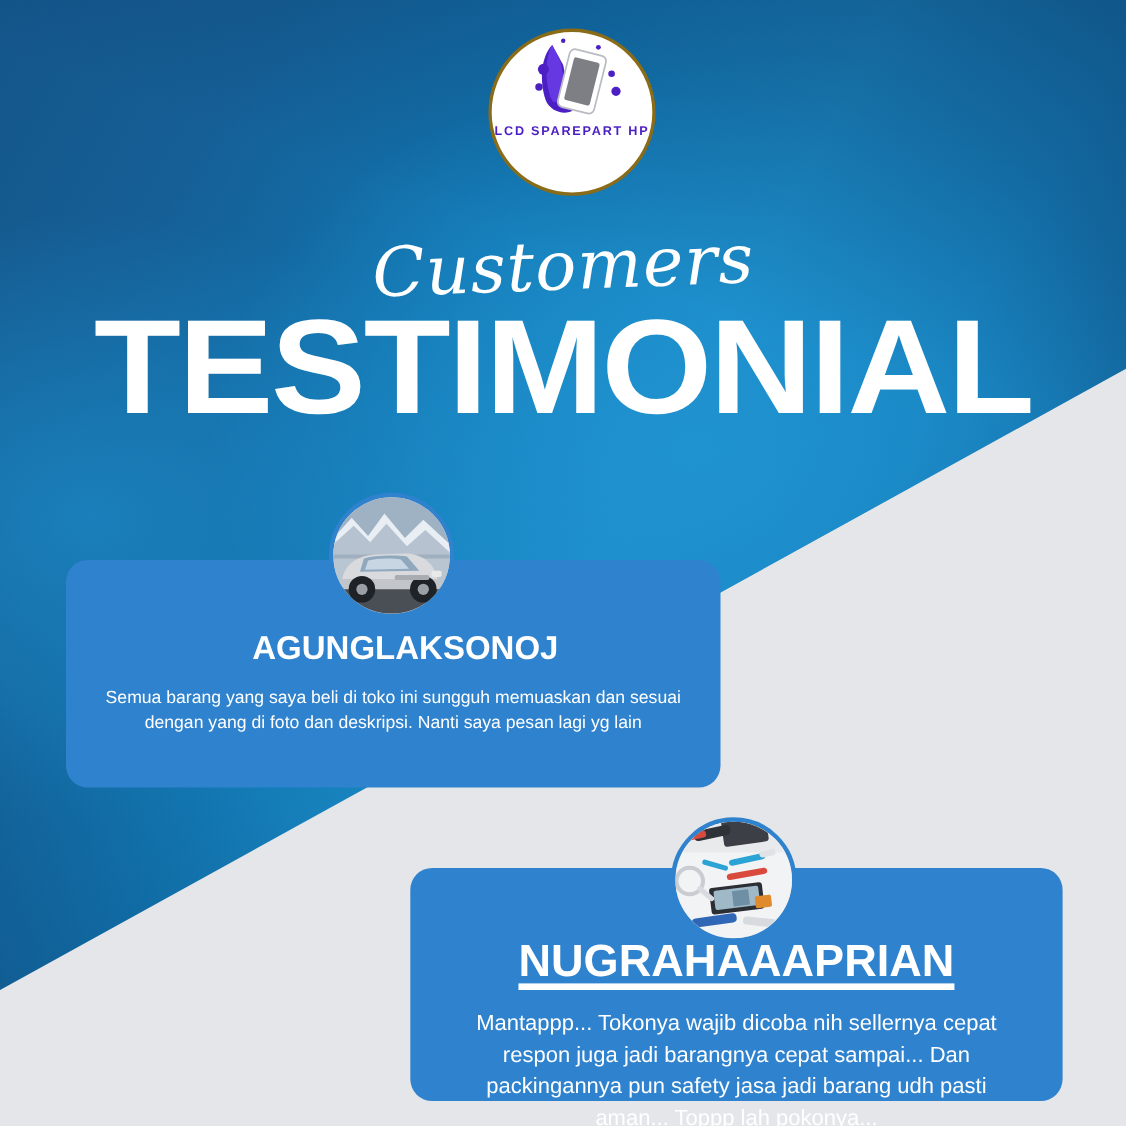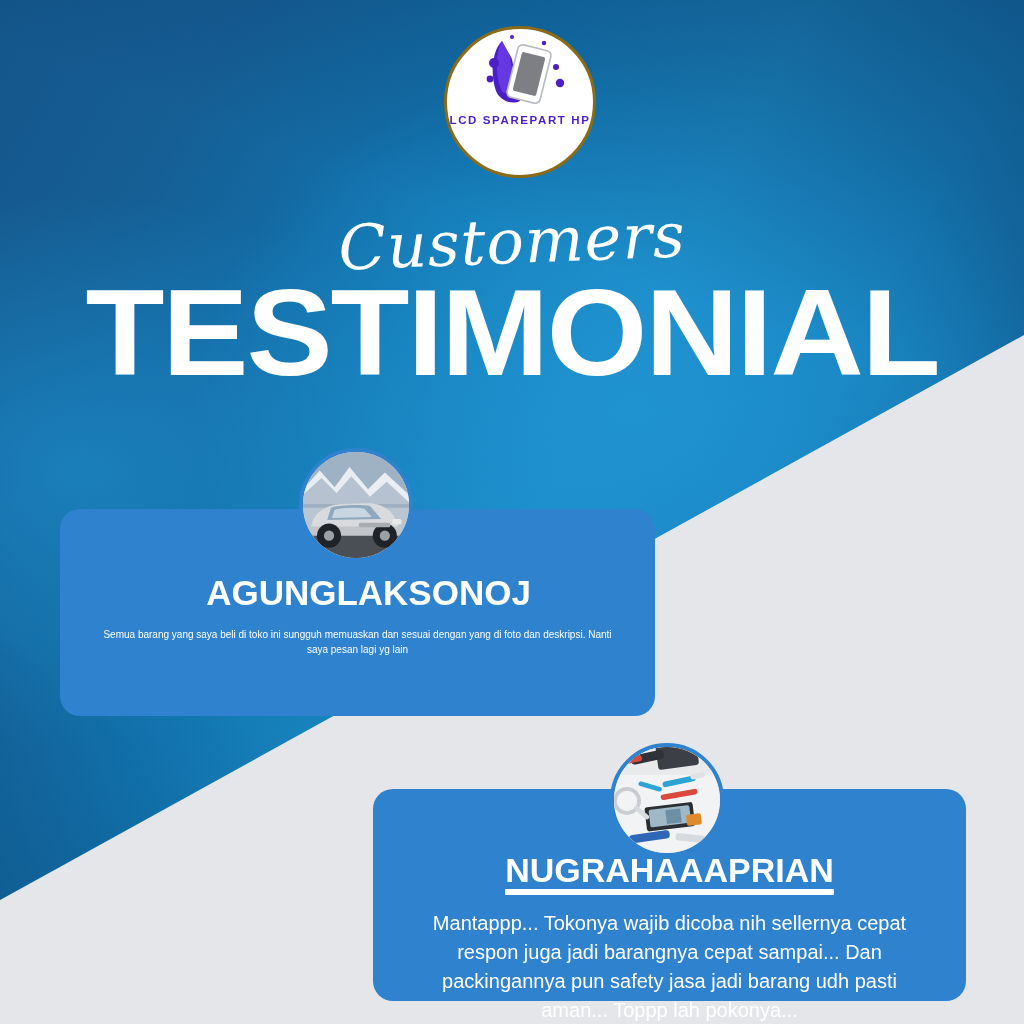--- a/index.html
+++ b/index.html
@@ -71,27 +71,27 @@
     overflow:hidden;border:4px solid #2f82cd;box-sizing:border-box;
     background:#cfd4da;
   }
   #avatar1{left:299px;top:448px;}
   #avatar2{left:610px;top:743px;}
   .avatar svg{display:block;width:100%;height:100%;}
   .card-name{
     font-weight:bold;color:#ffffff;font-size:38px;letter-spacing:0px;
     line-height:1;white-space:nowrap;
   }
-  #card1 .card-name{margin-top:66px;font-size:35px;margin-left:22px;}
+  #card1 .card-name{margin-top:66px;font-size:30px;margin-left:22px;}
   #card2 .card-name{
-    margin-top:64px;font-size:34px;
+    margin-top:64px;font-size:41px;
     text-decoration:underline;text-decoration-thickness:6px;text-underline-offset:7px;
   }
   .card-text{
-    color:#ffffff;font-size:10px;line-height:1.45;font-weight:400;
+    color:#ffffff;font-size:16px;line-height:1.45;font-weight:400;
     padding:0 34px;
   }
   #card1 .card-text{margin-top:18px;}
   #card2 .card-text{margin-top:22px;font-size:20px;padding:0 44px;}
 </style>
 </head>
 <body>
 
 <div id="poster">
 

